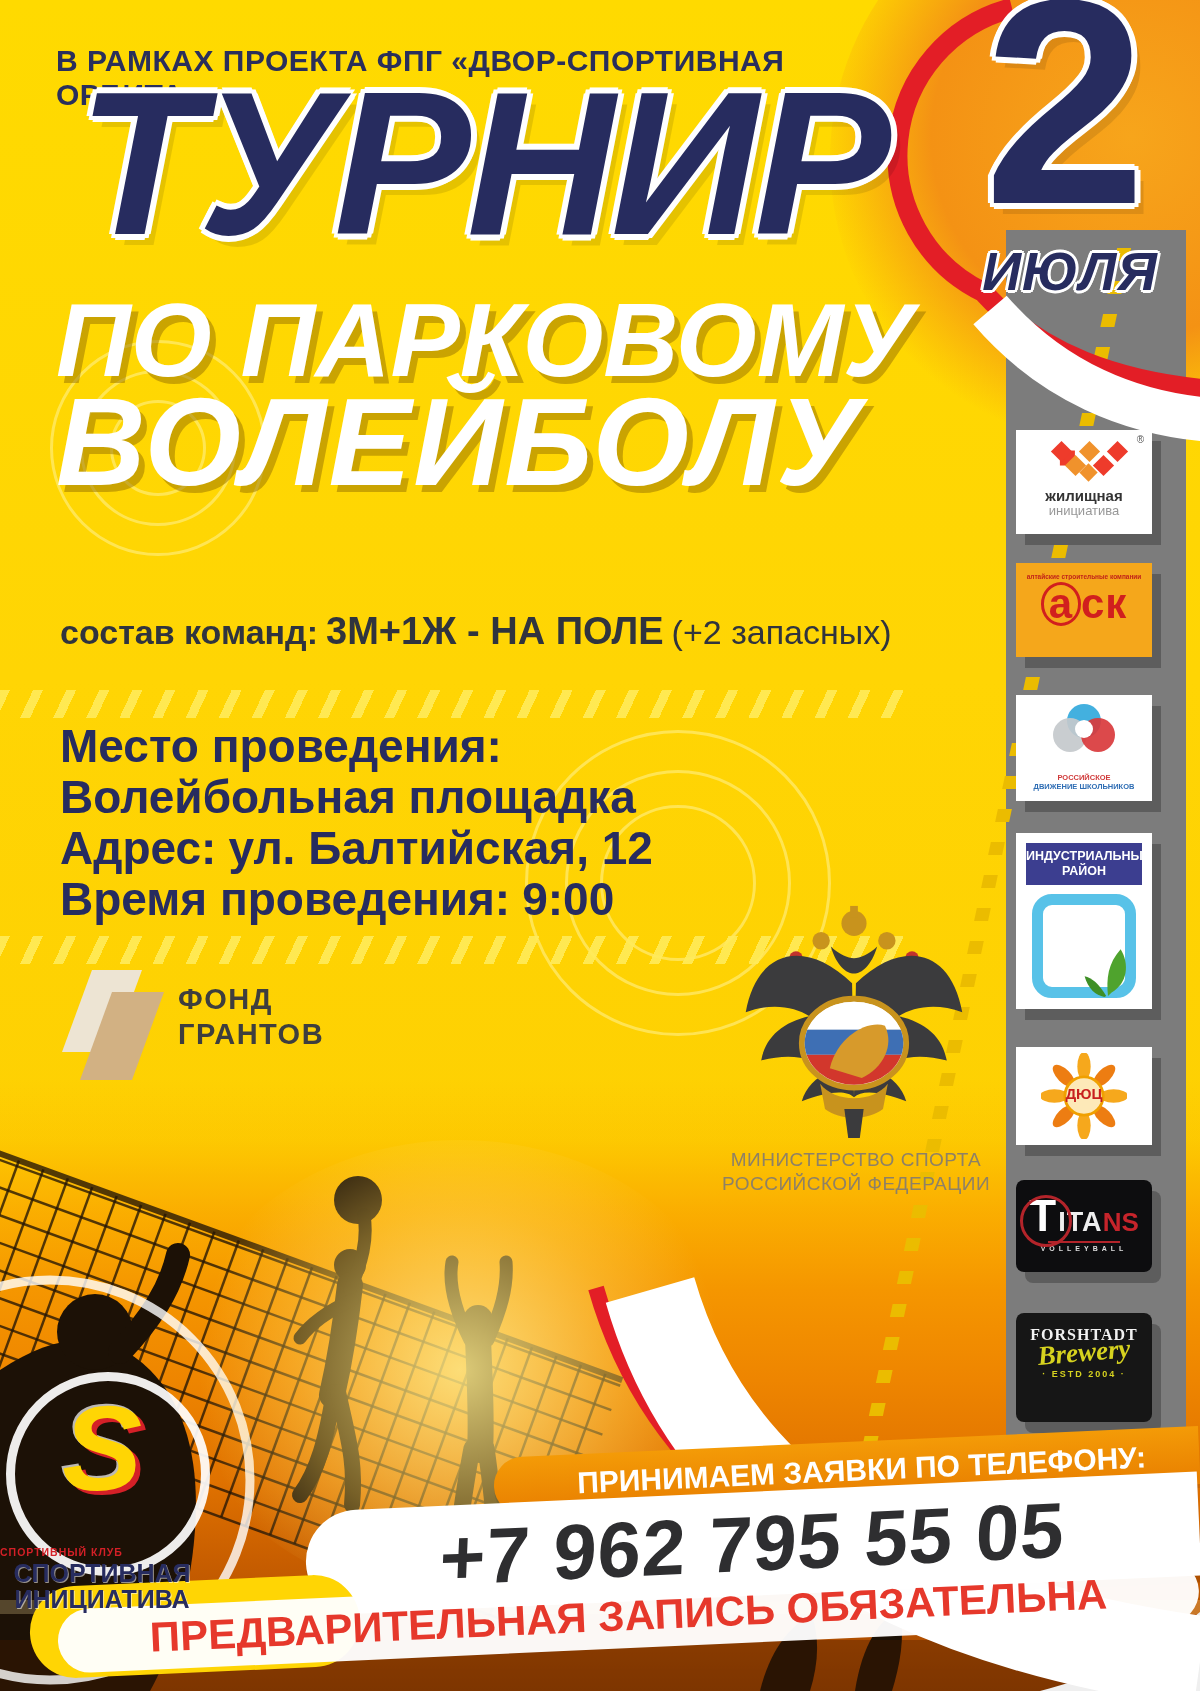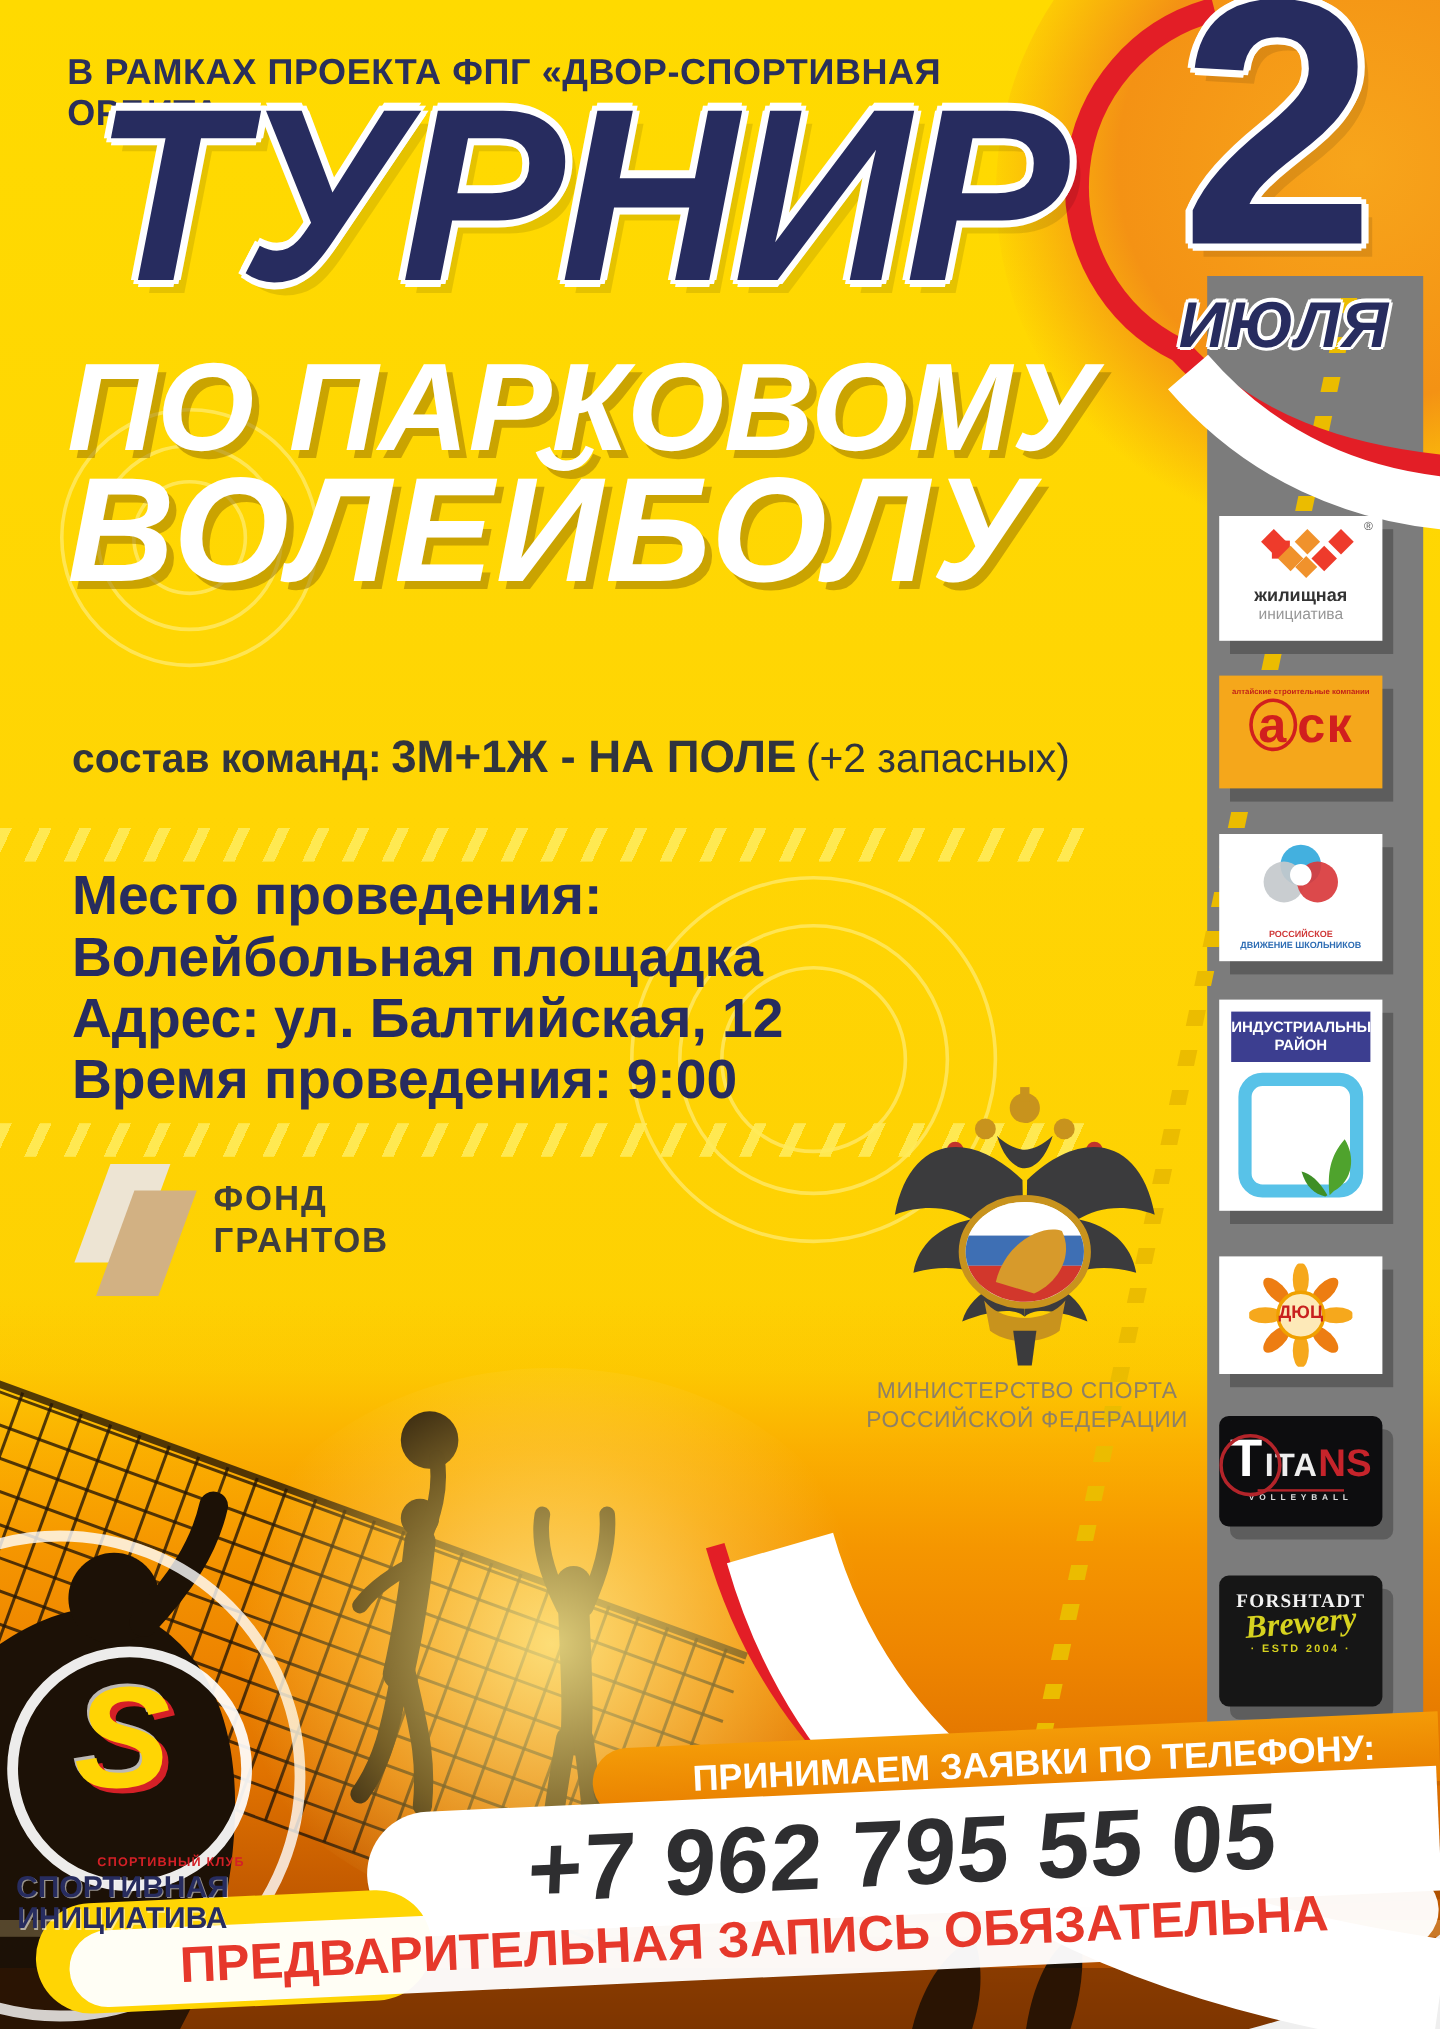--- a/index.html
+++ b/index.html
@@ -68,21 +68,21 @@
   .ind-square{position:relative;margin:9px auto 0;width:82px;height:82px;border:11px solid #58C2E8;border-radius:20px;}
   .ind-leaf{position:absolute;right:-10px;bottom:-12px;}
   .card-dyuts{top:1047px;height:98px;}
   .dyuts-label{position:absolute;left:0;top:38px;width:100%;text-align:center;font-size:15px;font-weight:900;color:#C8201E;}
   .card-dark{background:#0D0D0F;border-radius:8px;color:#fff;}
   .card-titans{top:1180px;height:92px;}
   .titans-row{margin-top:16px;display:flex;justify-content:center;align-items:baseline;}
   .t-big{position:relative;font-size:44px;line-height:40px;font-weight:900;color:#fff;}
   .t-big::before{content:"";position:absolute;left:-9px;top:-1px;width:46px;height:46px;border:3px solid #B3242A;border-radius:50%;}
   .t-ita{font-size:27px;font-weight:900;color:#EEE;letter-spacing:1px;margin-left:2px;}
-  .t-ns{font-size:32px;font-weight:900;color:#C6242B;}
+  .t-ns{font-size:26px;font-weight:900;color:#C6242B;}
   .t-line{width:72px;height:2px;background:#B3242A;margin:3px auto 0;}
   .t-sub{font-size:7px;font-weight:700;color:#DDD;letter-spacing:4px;margin-top:2px;}
   .card-forsh{top:1313px;height:96px;background:#161616;padding-top:13px;}
   .f1{font-family:"Liberation Serif",serif;font-size:16px;font-weight:800;color:#F2F2F2;letter-spacing:1px;}
   .f2{font-family:"Liberation Serif",serif;font-style:italic;font-size:27px;font-weight:700;color:#D6D21F;
       margin-top:-7px;transform:rotate(-5deg);}
   .f3{font-size:9px;font-weight:700;color:#D6D21F;letter-spacing:2px;margin-top:1px;}
 
   
   .photo{left:0;top:1080px;width:1200px;height:611px;overflow:hidden;
@@ -103,21 +103,21 @@
   .accent-yellow{left:30px;top:1588px;width:330px;height:92px;border-radius:46px;background:#FFD504;
     transform:rotate(-2.6deg);transform-origin:left center;}
   .band-note{left:58px;top:1610px;width:1142px;height:64px;border-radius:32px;background:rgba(255,255,255,.96);
     transform:rotate(-2.6deg);transform-origin:left center;text-align:center;line-height:64px;
     font-size:42px;font-weight:800;color:#E6382B;}
 
   
   .club-ring{left:6px;top:1372px;width:186px;height:186px;border:9px solid rgba(255,255,255,.92);border-radius:50%;}
   .club-s{left:0;top:1388px;width:204px;text-align:center;font-size:120px;line-height:1;font-weight:900;
     font-style:italic;color:#FFD504;text-shadow:5px 4px 0 #D42027,-2px -2px 0 rgba(255,255,255,.7);}
-  .club-small{left:0;top:1546px;width:204px;text-align:right;font-size:10.5px;font-weight:700;color:#D42027;letter-spacing:1px;}
+  .club-small{left:0;top:1546px;width:204px;text-align:left;font-size:10.5px;font-weight:700;color:#D42027;letter-spacing:1px;}
   .club-l{left:0;width:204px;text-align:center;font-size:25px;line-height:26px;font-weight:900;color:#272C5F;
     text-shadow:1px 1px 0 rgba(255,255,255,.55);}
   .svg-layer{pointer-events:none;}
 </style>
 </head>
 <body>
 
 <div class="poster">
 
   <div class="abs orange-glow"></div>

